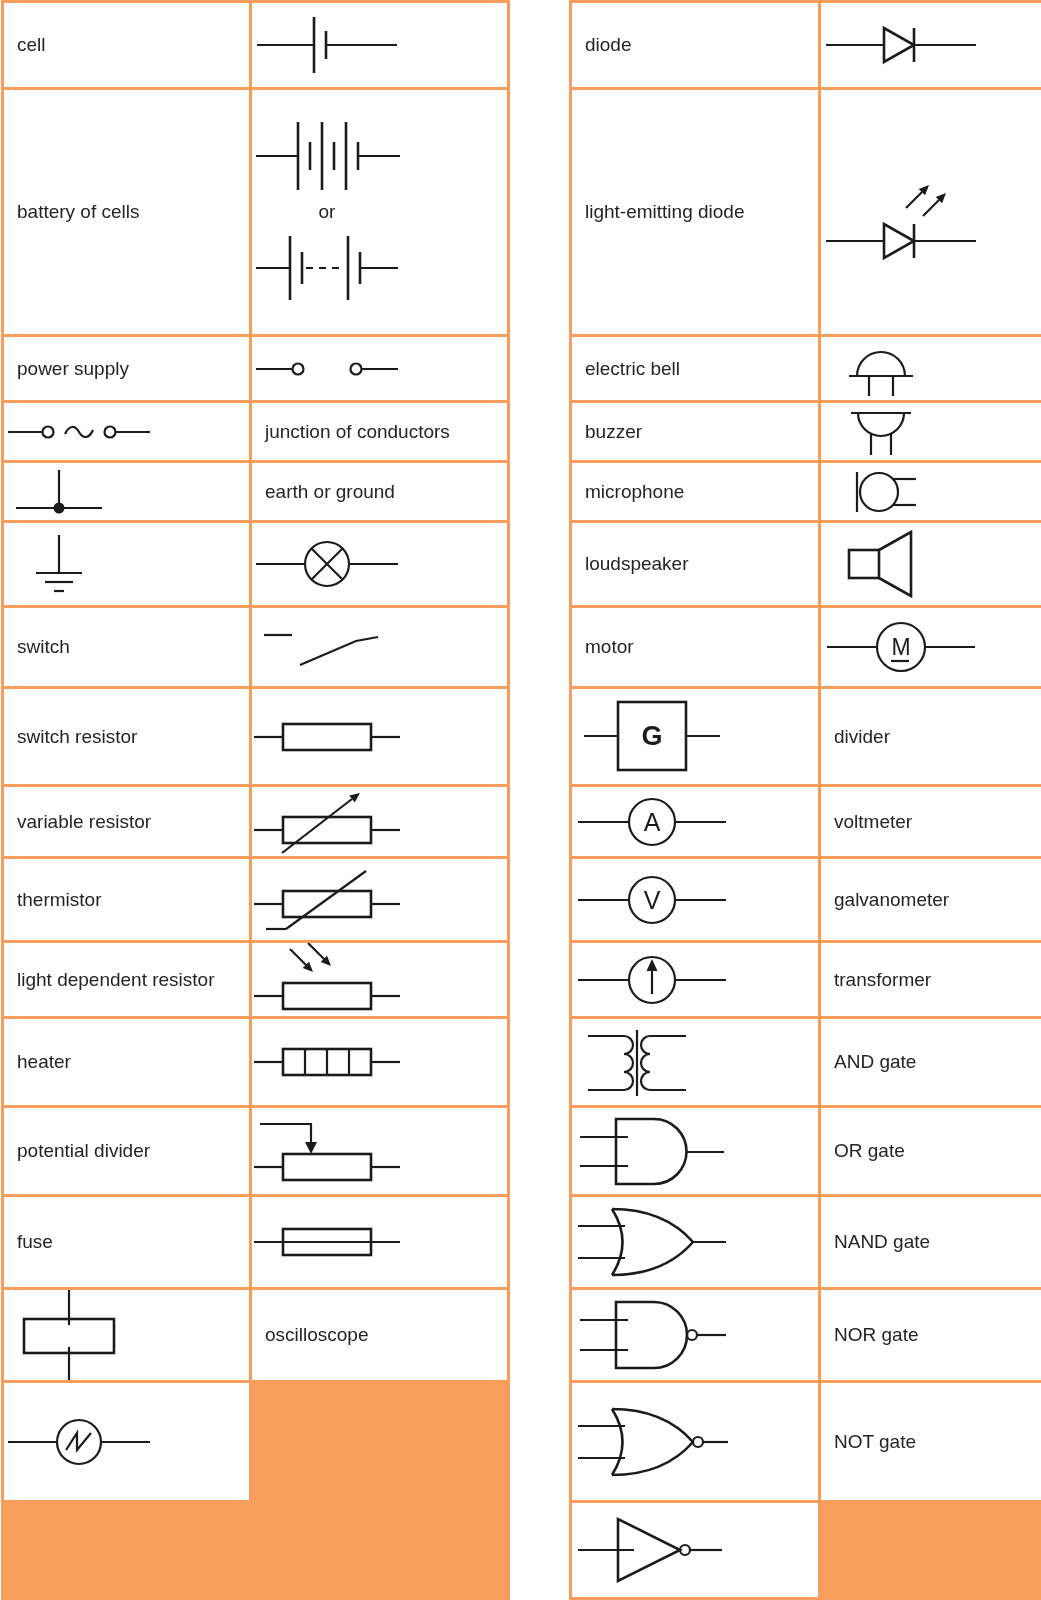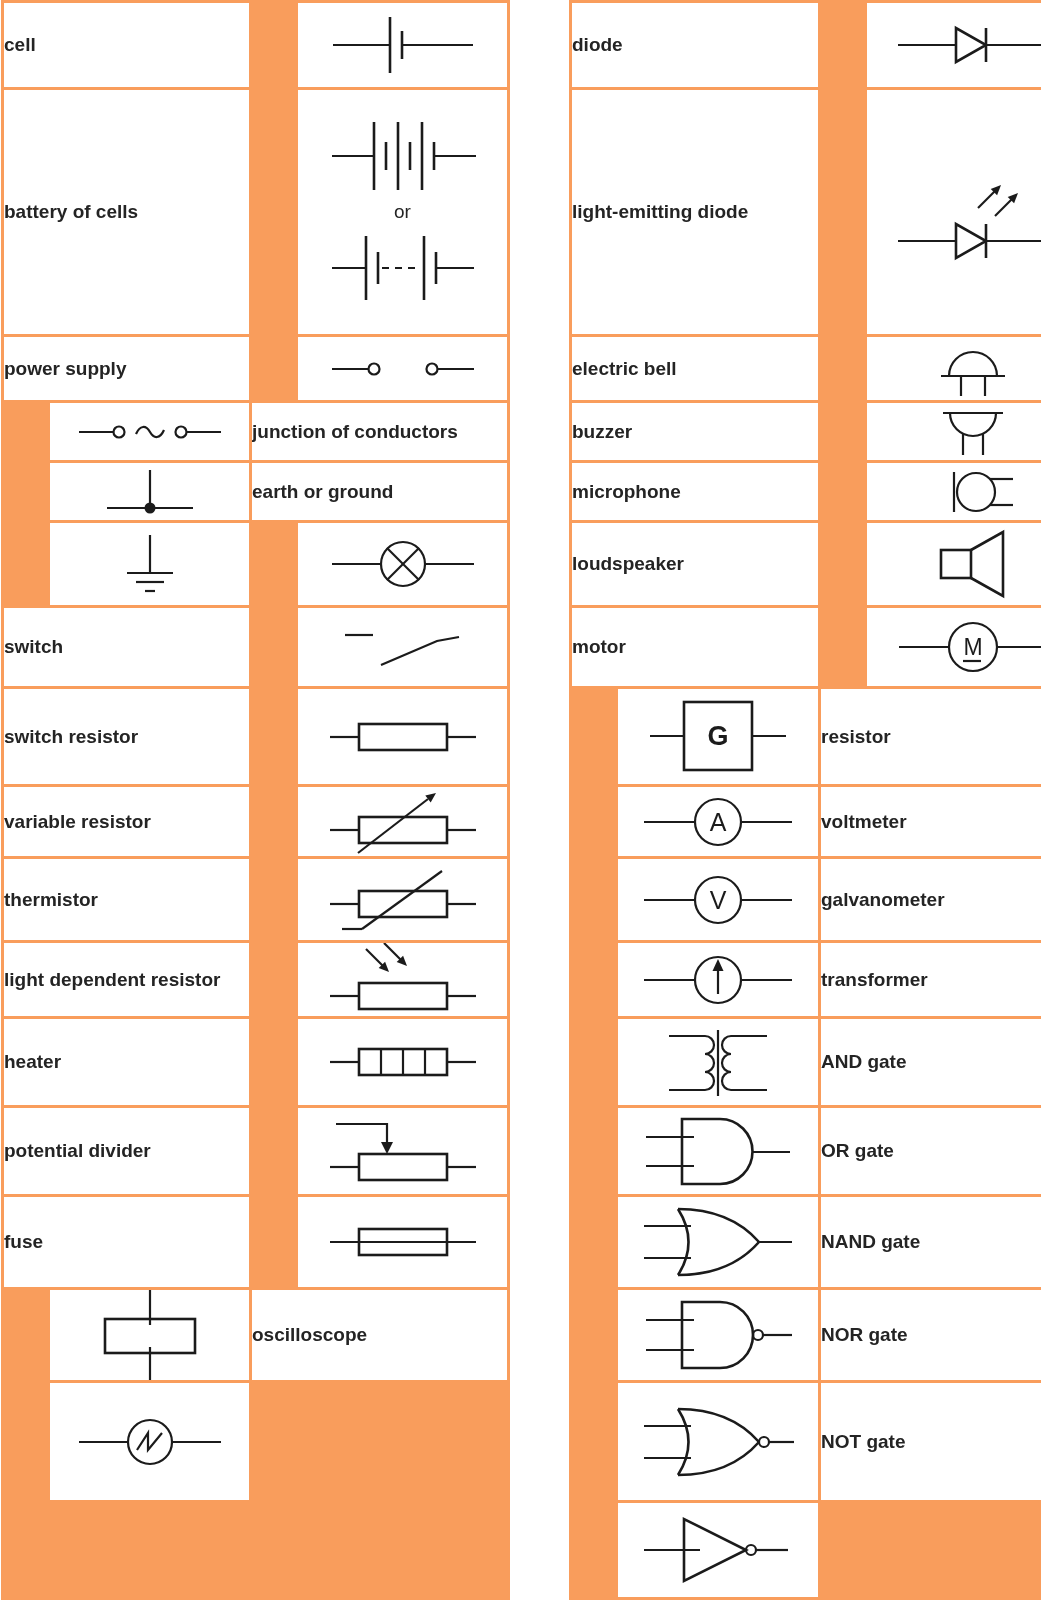--- a/index.html
+++ b/index.html
@@ -5,22 +5,22 @@
   :root{ --border:#f99d5c; --ink:#1b1b1b; --text:#242424; }
   html,body{margin:0;padding:0;}
   body{width:1041px;height:1600px;background:#fff;position:relative;
        font-family:"Liberation Sans",sans-serif;}
   .symtable{position:absolute;top:0;display:grid;gap:3px;padding:3px;
             background:var(--border);box-sizing:border-box;height:1600px;
             grid-template-rows:84px 244px 63px 57px 57px 82px 78px 95px 69px 81px 73px 86px 86px 90px 90px 117px 94px;}
   #left-table{left:1px;width:509px;grid-template-columns:245px 1fr;}
   #right-table{left:569px;width:512px;grid-template-columns:246px 1fr;}
   .cell{background:#fff;display:flex;align-items:center;min-width:0;overflow:hidden;}
-  .label{font-size:19px;color:var(--text);font-weight:bold;}
-  .sym{justify-content:center;margin-left:46px;}
+  .label{padding-left:13px;font-size:19px;color:var(--text);}
+  .sym{}
   svg.s *{stroke:var(--ink);stroke-width:2.2;fill:none;stroke-linecap:butt;stroke-linejoin:miter;}
   svg.s .w{stroke-width:2.6;}
   svg.s .f{fill:var(--ink);stroke:none;}
   svg.s .txt{fill:var(--ink);stroke:none;font-family:"Liberation Sans",sans-serif;}
   svg.s .bold{font-weight:bold;}
   .batcol{display:flex;flex-direction:column;align-items:center;gap:5px;}
   .ortext{font-size:19px;color:var(--text);}
 </style>
 </head>
 <body>
@@ -334,21 +334,21 @@
   <div class="cell sym">
     <svg class="s" width="160" height="86" viewBox="0 0 160 86">
       <line x1="12" y1="42" x2="46" y2="42"></line>
         <line x1="114" y1="42" x2="148" y2="42"></line>
       <rect class="w" x="46" y="8" width="68" height="68"></rect>
       <text class="txt bold" x="80" y="51" font-size="27" text-anchor="middle">G</text>
     </svg>
   </div>
 
   <div class="cell label">
-      <span>resistor</span>
+      <span>divider</span>
     </div>
   <div class="cell sym">
     <svg class="s" width="160" height="62" viewBox="0 0 160 62">
       <line x1="6" y1="31" x2="57" y2="31"></line>
         <line x1="103" y1="31" x2="154" y2="31"></line>
       <circle cx="80" cy="31" r="23"></circle>
       <text class="txt" x="80" y="40" font-size="25" text-anchor="middle">A</text>
     </svg>
   </div>
 

